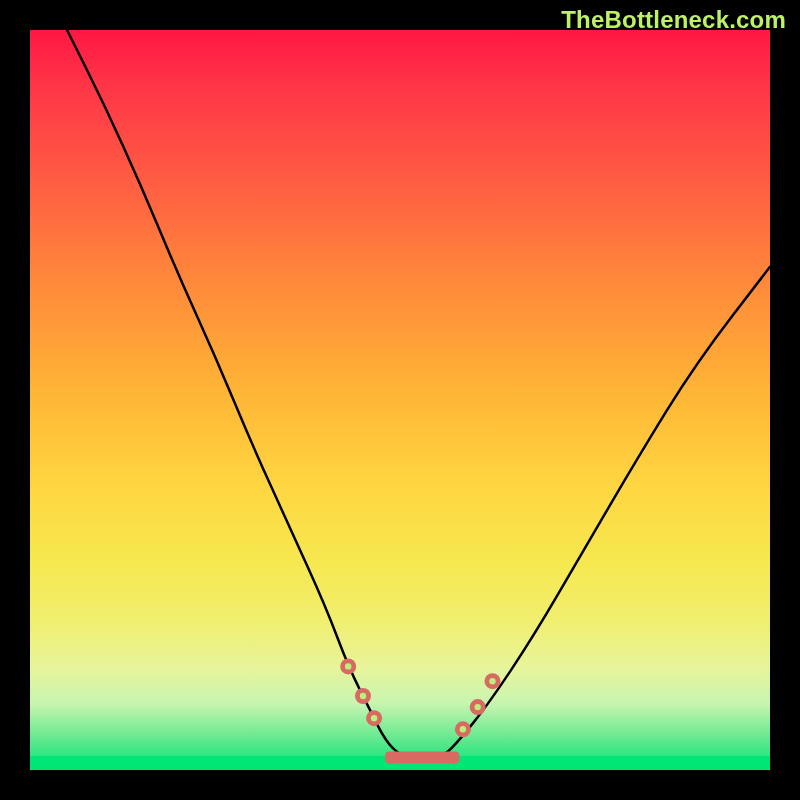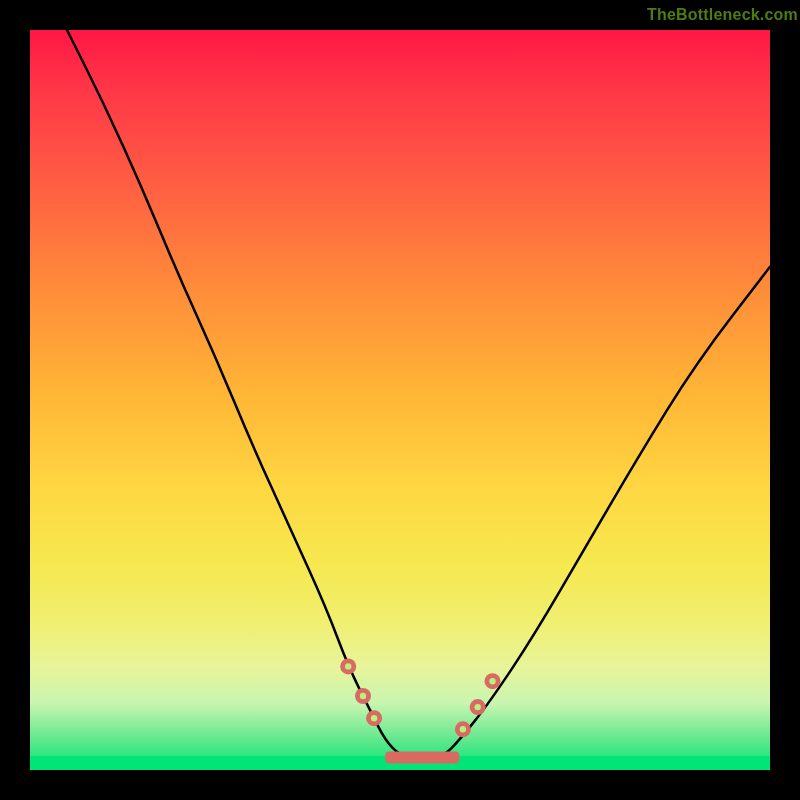--- a/index.html
+++ b/index.html
@@ -75,24 +75,24 @@
     fill: #b9f07e;
   }
   .valley-bar {
     fill: #d86a62;
     rx: 4;
     ry: 4;
   }
   .watermark {
     position: absolute;
     top: 6px;
-    right: 2px;
-    color: #4d7c0f;
+    right: 14px;
+    color: #bef264;
     font-weight: bold;
-    font-size: 16px;
+    font-size: 24px;
     letter-spacing: 0.2px;
     user-select: none;
   }
 </style>
 </head>
 <body>
 
 <div class="frame">
 
   <div class="plot-area">

